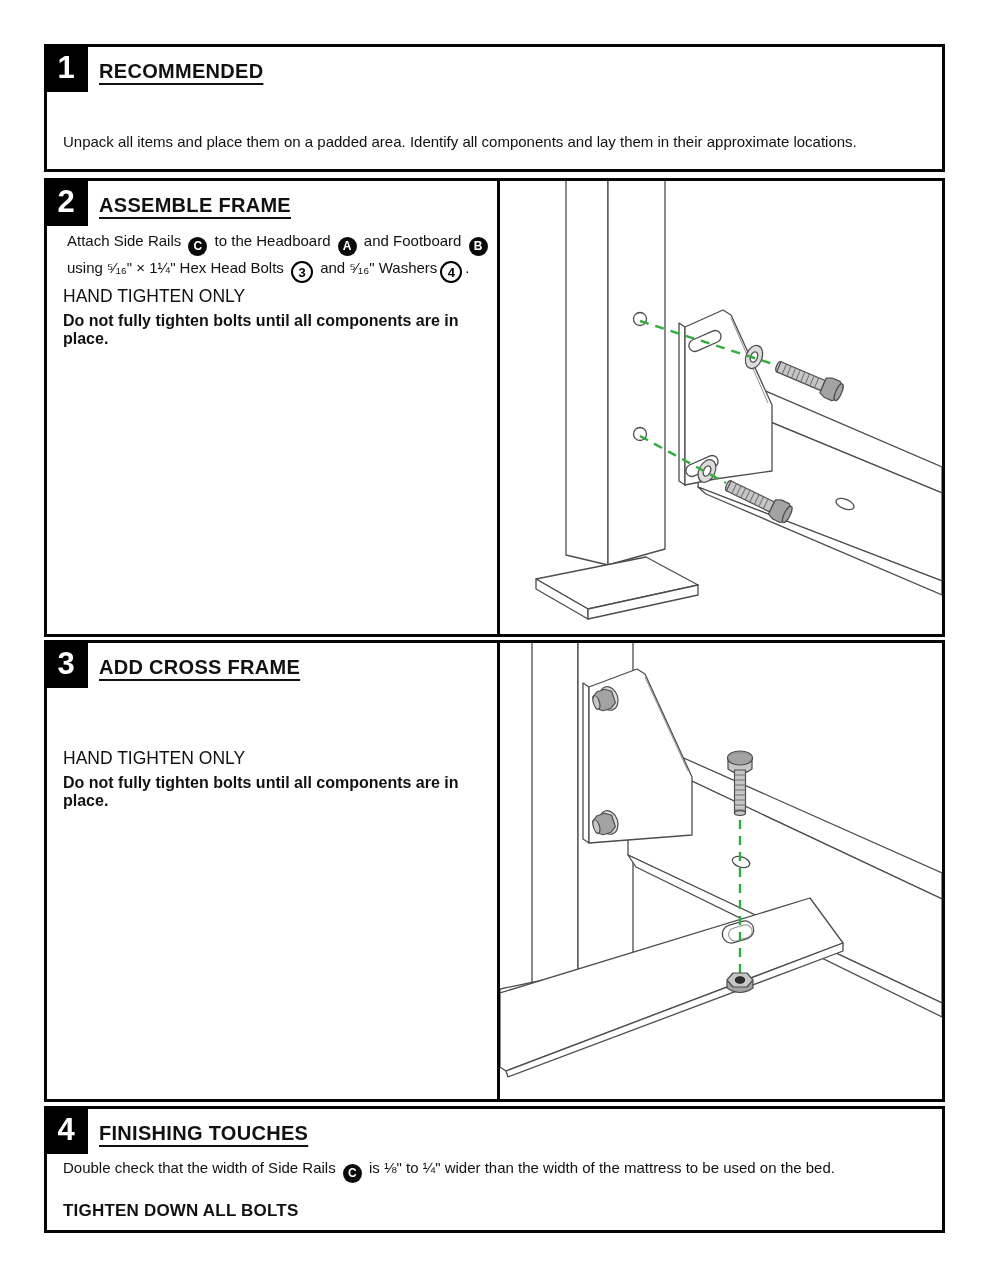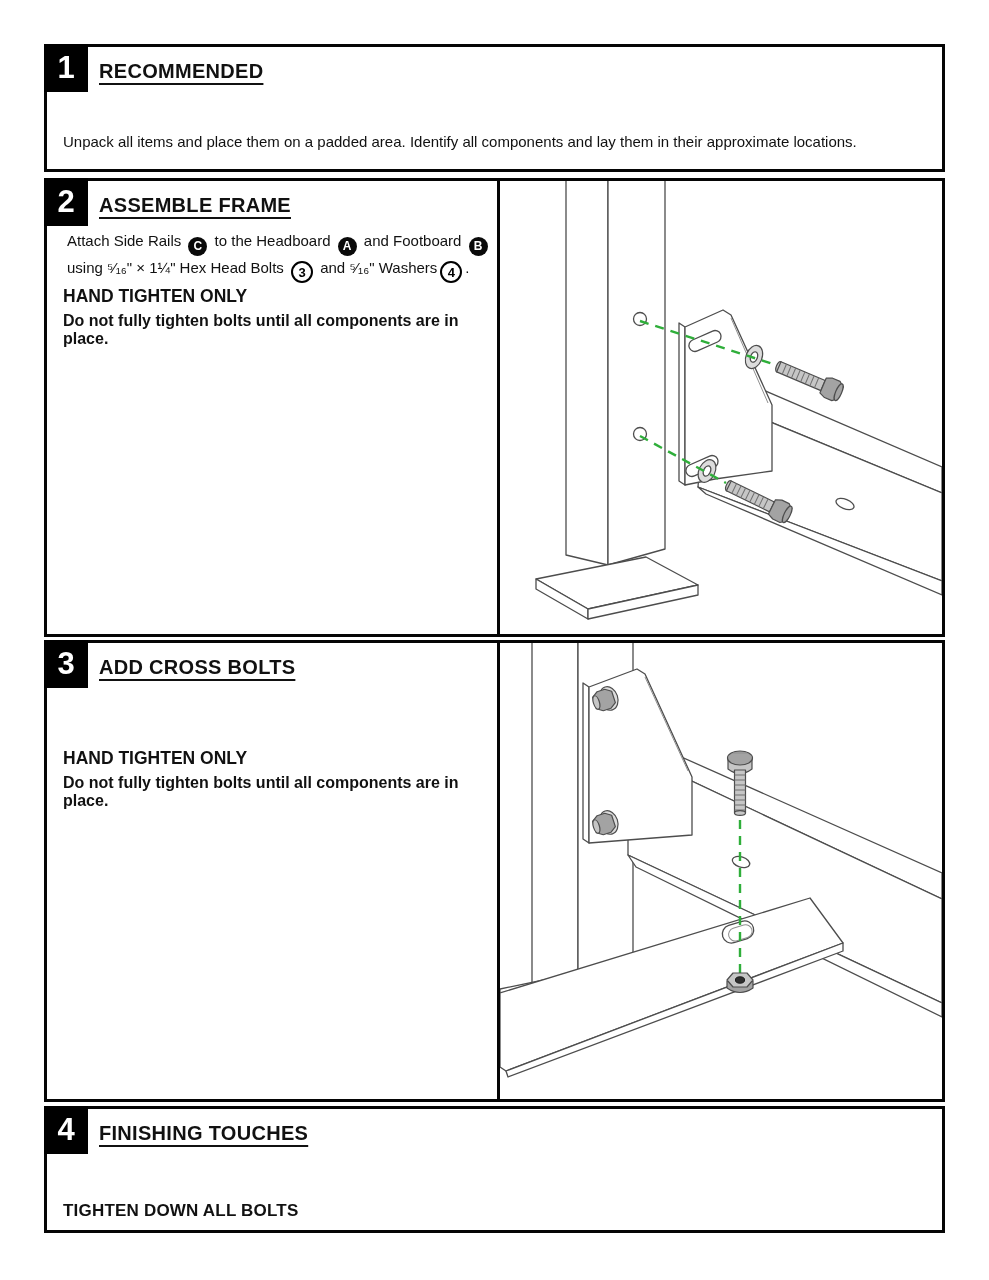--- a/index.html
+++ b/index.html
@@ -33,21 +33,21 @@
 
   .text-pane {
     position:absolute; left:0; top:0; width:450px; height:100%;
     border-right:3px solid #050505; background:#fff;
   }
   .illus-pane { position:absolute; left:453px; top:0; right:0; bottom:0; background:#fff; }
   .illus-pane svg { display:block; width:100%; height:100%; }
 
   .instr { position:absolute; left:16px; top:44px; width:424px; margin:4px;
            font-size:15px; line-height:23px; }
-  .warn-title { position:absolute; left:16px; top:105px; font-size:17.5px; font-weight:700; }
+  .warn-title { position:absolute; left:16px; top:105px; font-size:17.5px; font-weight:400; }
   .warn-body  { position:absolute; left:16px; top:131px; font-size:16px; font-weight:700; }
 
   .cb {
     display:inline-flex; align-items:center; justify-content:center;
     width:19px; height:19px; border-radius:50%;
     font-size:12px; font-weight:700; vertical-align:-4px; margin:0 3px;
     line-height:1;
   }
   .cb.dark { background:#0a0a0a; color:#fff; }
   .cb.ring { background:#fff; color:#000; border:2.5px solid #000; width:18px; height:18px; font-size:13px; }
@@ -155,21 +155,21 @@
           <path class="metalD" d="M50,-8 L56,-10.5 L64,-10.5 L67,-8 L67,8 L64,10.5 L56,10.5 L50,8 Z"></path>
           <ellipse class="metalD" cx="67" cy="0" rx="3" ry="9"></ellipse>
         </g>
       </svg>
     </div>
   </div>
 
   <div class="section" id="s3">
     <div class="badge">3</div>
     <div class="text-pane">
-      <div class="title">ADD CROSS BOLTS</div>
+      <div class="title">ADD CROSS FRAME</div>
       <div class="warn-title">HAND TIGHTEN ONLY</div>
       <div class="warn-body">Do not fully tighten bolts until all components are in place.</div>
     </div>
     <div class="illus-pane">
       <svg viewBox="0 0 442 456" preserveAspectRatio="none">
 
         <path class="ln" d="M32,-2 L78,-2 L78,372 L32,362 Z"></path>
         <path class="ln" d="M78,-2 L133,-2 L133,356 L78,372 Z"></path>
 
         <path class="ln" d="M0,346 L58,334 L104,358 L42,382 L0,370 Z"></path>
@@ -226,16 +226,21 @@
           <path class="metal" d="M-13,-2 L-7,-9 L7,-9 L13,-2 L7,5 L-7,5 Z"></path>
           <ellipse cx="0" cy="-2" rx="4.6" ry="3.2" fill="#2f2f2f" stroke="#1d1d1d"></ellipse>
         </g>
       </svg>
     </div>
   </div>
 
   <div class="section" id="s4">
     <div class="badge">4</div>
     <div class="title">FINISHING TOUCHES</div>
+    <div class="body-text" style="top:48px; width:866px;">
+      <span>Double check that the width of Side Rails</span>
+      <span class="cb dark">C</span>
+      <span>is ⅛" to ¼" wider than the width of the mattress to be used on the bed.</span>
+    </div>
     <div class="note-text" style="top:92px;">TIGHTEN DOWN ALL BOLTS</div>
   </div>
 
 </div>
 
 </body></html>

